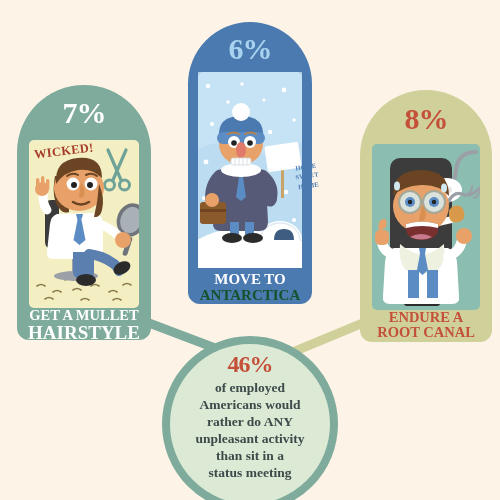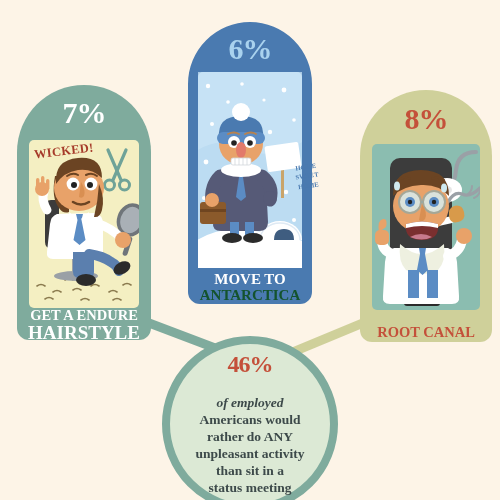--- a/index.html
+++ b/index.html
@@ -130,21 +130,21 @@
           <ellipse cx="102" cy="80" rx="10.5" ry="13.5" fill="#a9b0b6" transform="rotate(18 102 80)"></ellipse>
         </g>
         <path d="M70,84 q12,4 22,14" stroke="#ffffff" stroke-width="9" fill="none" stroke-linecap="round"></path>
         <circle cx="94" cy="100" r="8" fill="#e8a269"></circle>
       </svg>
     </div>
 
     <div style="position:absolute;left:26px;top:66px;font-size:12.5px;font-weight:bold;color:#a63b2a;
                 transform:rotate(-7deg);font-family:'Liberation Serif',serif;letter-spacing:.3px;">WICKED!</div>
 
-    <div class="caption" style="top:230px;font-size:14.5px;color:#ffffff;">GET A ENDURE</div>
+    <div class="caption" style="top:230px;font-size:14.5px;color:#ffffff;">GET A MULLET</div>
     <div class="caption" style="top:245px;font-size:19px;color:#ffffff;">HAIRSTYLE</div>
   </div>
 
   <div class="card" style="left:180px;top:14px;width:140px;height:290px;">
 
     <svg width="140" height="290" style="position:absolute;left:0;top:0;">
       <path d="M8,70 A62,62 0 0 1 132,70 L132,278 A12,12 0 0 1 120,290 L20,290 A12,12 0 0 1 8,278 Z" fill="#4a7ab0"></path>
       <rect x="18" y="58" width="104" height="196" rx="5" fill="#bcdcf2"></rect>
     </svg>
 
@@ -312,30 +312,31 @@
           <path d="M38,93 q11,-6 22,0 q-10,5 -22,0 z" fill="#c77a8c"></path>
 
           <ellipse cx="25" cy="42" rx="3" ry="4.5" fill="#cfe9ef"></ellipse>
           <ellipse cx="72" cy="44" rx="3" ry="4.5" fill="#cfe9ef"></ellipse>
           <path d="M26,36 q6,-4 12,-1" stroke="#6b4423" stroke-width="2" fill="none" stroke-linecap="round"></path>
           <path d="M60,35 q6,-3 12,1" stroke="#6b4423" stroke-width="2" fill="none" stroke-linecap="round"></path>
         </g>
       </svg>
     </div>
 
+    <div class="caption" style="top:226px;font-size:14.5px;color:#c4503a;">ENDURE A</div>
     <div class="caption" style="top:241px;font-size:14.5px;color:#c4503a;">ROOT CANAL</div>
   </div>
 
   <div class="circlewrap" style="left:161px;top:335px;width:178px;height:178px;">
     <svg width="178" height="178" style="position:absolute;left:0;top:0;">
       <circle cx="89" cy="89" r="84" fill="#dce9d5" stroke="#7fab9d" stroke-width="8"></circle>
     </svg>
     <div class="circletext" style="padding-top:17px;">
       <div class="big46">46%</div>
-      <div class="smalltxt" style="margin-top:18px;font-style:italic;">of employed</div>
+      <div class="smalltxt" style="margin-top:3px;">of employed</div>
       <div class="smalltxt">Americans would</div>
       <div class="smalltxt">rather do ANY</div>
       <div class="smalltxt">unpleasant activity</div>
       <div class="smalltxt">than sit in a</div>
       <div class="smalltxt">status meeting</div>
     </div>
   </div>
 
 </div>
 

